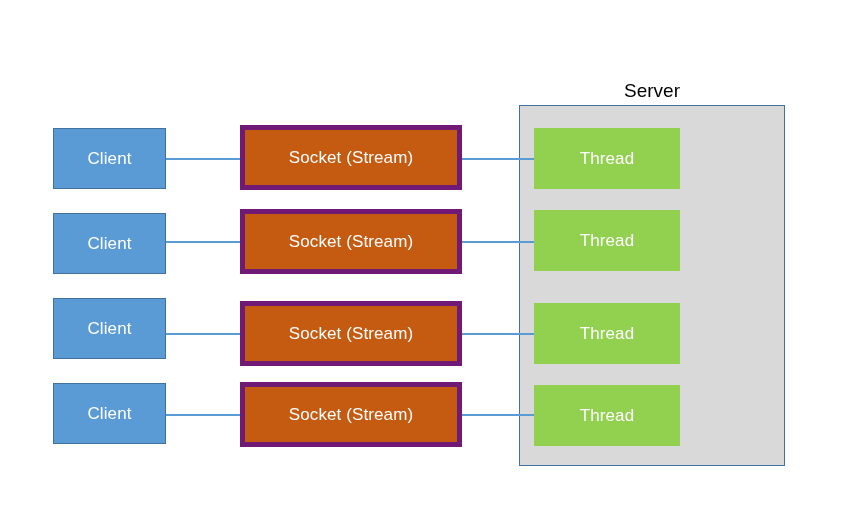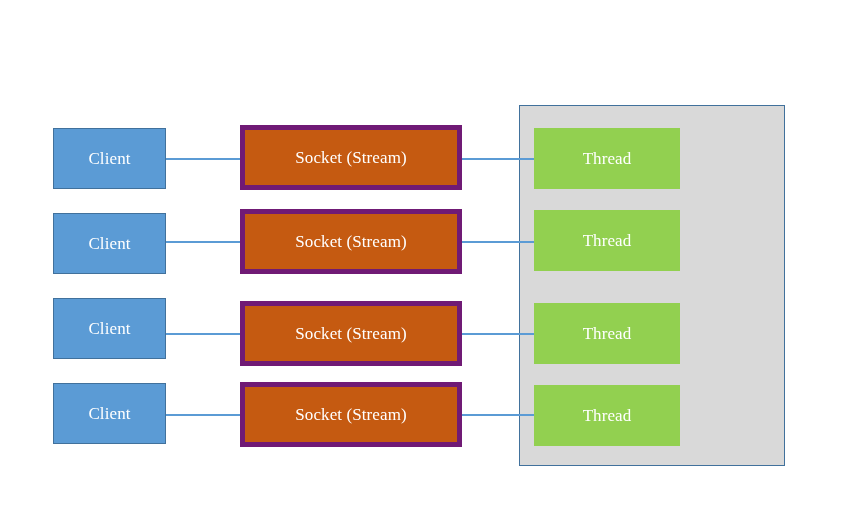--- a/index.html
+++ b/index.html
@@ -51,21 +51,21 @@
 
   
   .node {
     position: absolute;
     box-sizing: border-box;
     display: flex;
     align-items: center;
     justify-content: center;
     color: #ffffff;
     font-size: 17px;
-    font-family: Liberation Serif, serif;
+    font-family: Liberation Sans, sans-serif;
     white-space: nowrap;
     letter-spacing: 0.1px;
   }
 
   .node.client {
     left: 53px;
     width: 113px;
     height: 61px;
     background: #5b9bd5;
     border: 1px solid #41719c;
@@ -116,20 +116,21 @@
   .cline-4 { top: 414px; }
 
   .left-link  { left: 166px; width: 74px; }
   .right-link { left: 462px; width: 72px; }
 </style>
 </head>
 <body>
 
 <div id="canvas">
 
+  <div class="server-label">Server</div>
 
   <div class="server-box"></div>
 
   <div class="connector cline-1 left-link"></div>
   <div class="connector cline-1 right-link"></div>
 
   <div class="node client row-1">Client</div>
 
   <div class="node socket srow-1">Socket (Stream)</div>
 

